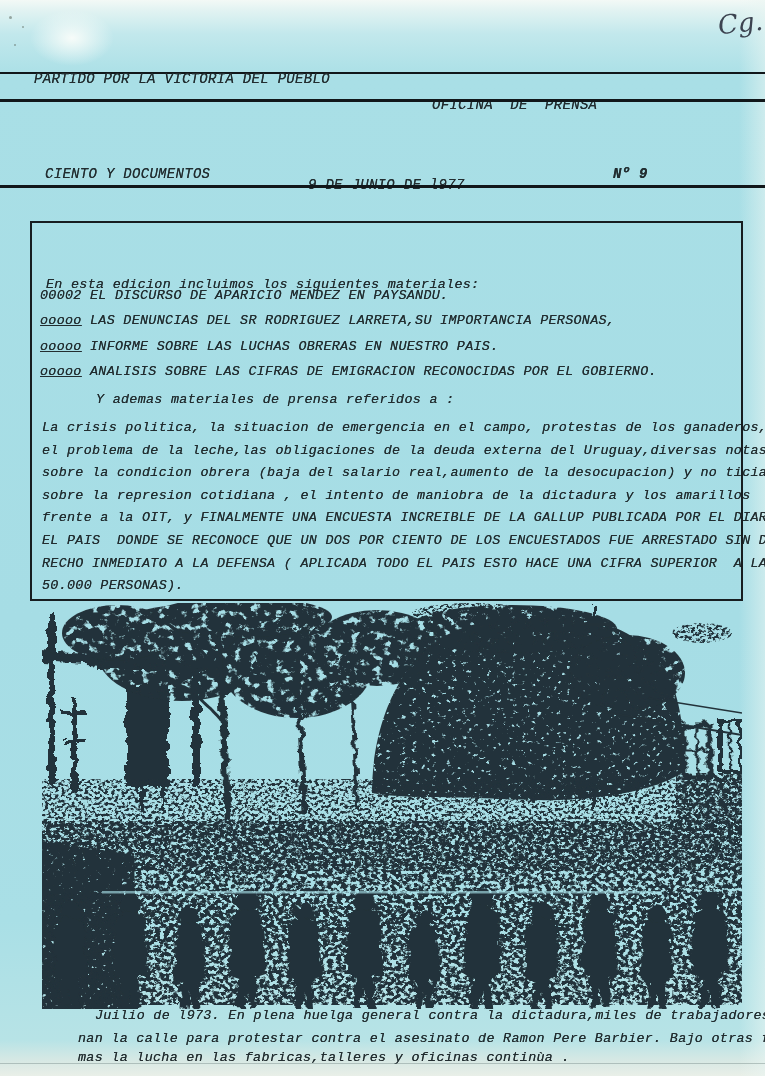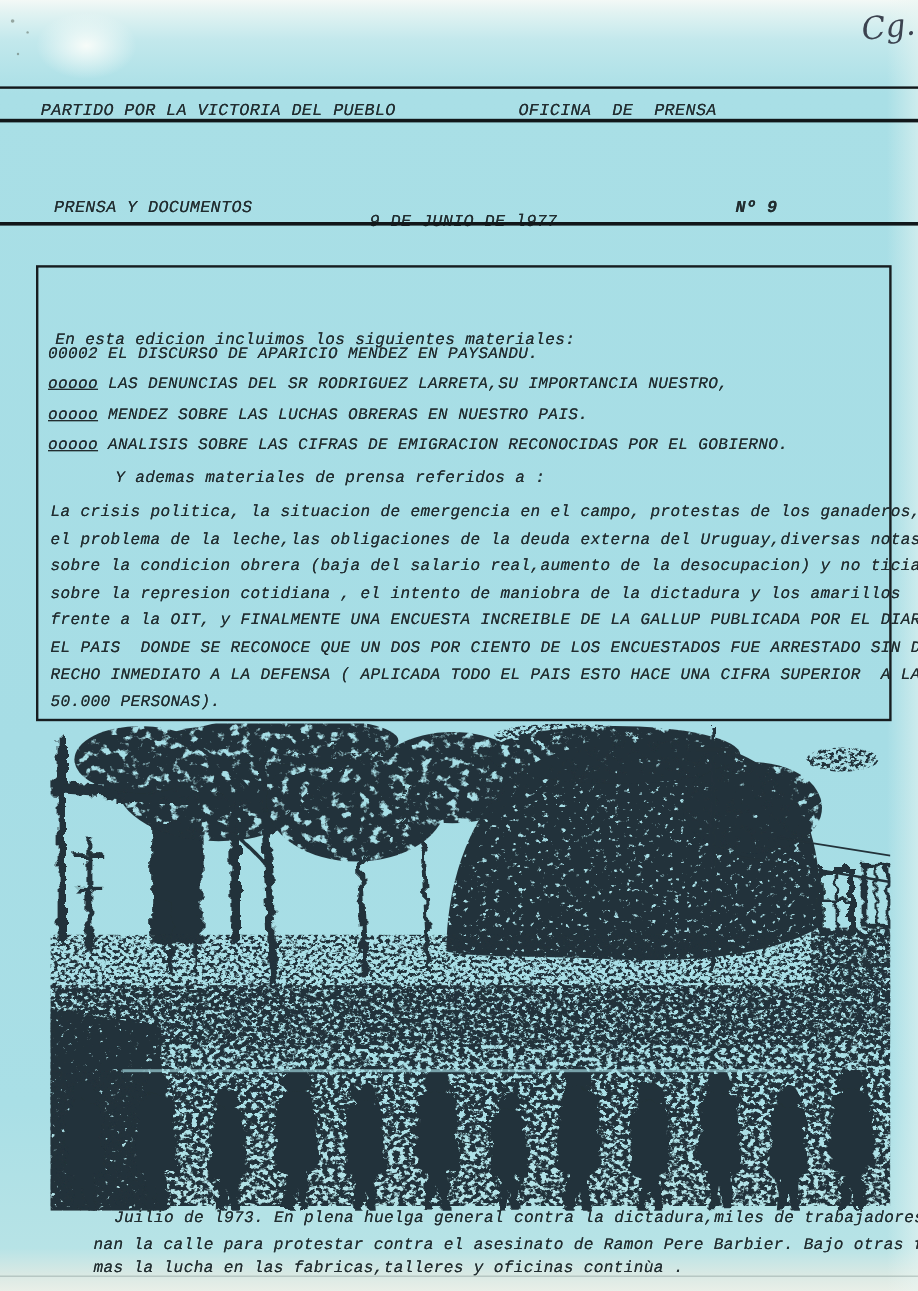--- a/index.html
+++ b/index.html
@@ -11,22 +11,22 @@
     font-family:"Liberation Mono","DejaVu Sans Mono",monospace;
   }
   .edge-right{position:absolute;right:0;top:0;width:26px;height:100%;
     background:linear-gradient(90deg,rgba(255,255,255,0),rgba(235,246,243,.55));}
   .speck{position:absolute;width:3px;height:3px;border-radius:50%;background:#5d6a5e;opacity:.55;}
   .mono{font-style:italic;color:#222d30;white-space:pre;letter-spacing:.3px;
     text-shadow:0 0 .5px rgba(20,30,33,.85);}
   .handwritten{position:absolute;left:718px;top:8px;font-family:"DejaVu Serif",serif;
     font-style:italic;font-size:26px;color:#3c4350;transform:rotate(-6deg);}
   .rule{position:absolute;left:0;width:765px;background:#11171a;}
-  .masthead-left{position:absolute;left:34px;top:85px;font-size:14px;}
-  .masthead-right{position:absolute;left:432px;top:85px;font-size:14px;}
+  .masthead-left{position:absolute;left:34px;top:71px;font-size:14px;}
+  .masthead-right{position:absolute;left:432px;top:97px;font-size:14px;}
   .issue-title{position:absolute;left:45px;top:166px;font-size:14px;}
   .issue-date{position:absolute;left:308px;top:177px;font-size:14px;}
   .issue-number{position:absolute;left:613px;top:166px;font-size:14px;font-weight:bold;}
   .cbox{position:absolute;left:30px;top:221px;width:709px;height:376px;
     border:2px solid #171d20;}
   .cbox .intro{position:absolute;left:14px;top:24px;font-size:13.4px;margin-top:30px;}
   .cbox .items{position:absolute;left:8px;top:60px;font-size:13.4px;line-height:25.3px;}
   .item-bullet.u{text-decoration:underline;}
   .cbox .subhead{position:absolute;left:64px;top:169px;font-size:13.4px;}
   .cbox .par{position:absolute;left:10px;top:194px;font-size:13.4px;line-height:22.6px;}
@@ -48,31 +48,31 @@
   <div class="speck" style="left:22px;top:26px;width:2px;height:2px;"></div>
   <div class="speck" style="left:14px;top:44px;width:2px;height:2px;"></div>
 
   <div class="handwritten">Cg.</div>
 
   <div class="rule" style="top:72px;height:2px;"></div>
   <div class="mono masthead-left">PARTIDO POR LA VICTORIA DEL PUEBLO</div>
   <div class="mono masthead-right">OFICINA  DE  PRENSA</div>
   <div class="rule" style="top:99px;height:3px;"></div>
 
-  <div class="mono issue-title">PRENSA Y DOCUMENTOS</div>
+  <div class="mono issue-title">CIENTO Y DOCUMENTOS</div>
   <div class="mono issue-date">9 DE JUNIO DE l977</div>
   <div class="mono issue-number">Nº 9</div>
   <div class="rule" style="top:185px;height:3px;"></div>
 
   <div class="cbox">
     <div class="mono intro">En esta edicion incluimos los siguientes materiales:</div>
     <div class="items">
       <div class="mono"><span class="item-bullet">00002</span><span> EL DISCURSO DE APARICIO MENDEZ EN PAYSANDU.</span></div>
-      <div class="mono"><span class="item-bullet u">ooooo</span><span> LAS DENUNCIAS DEL SR RODRIGUEZ LARRETA,SU IMPORTANCIA NUESTRO,</span></div>
-      <div class="mono"><span class="item-bullet u">ooooo</span><span> MENDEZ SOBRE LAS LUCHAS OBRERAS EN NUESTRO PAIS.</span></div>
+      <div class="mono"><span class="item-bullet u">ooooo</span><span> LAS DENUNCIAS DEL SR RODRIGUEZ LARRETA,SU IMPORTANCIA PERSONAS,</span></div>
+      <div class="mono"><span class="item-bullet u">ooooo</span><span> INFORME SOBRE LAS LUCHAS OBRERAS EN NUESTRO PAIS.</span></div>
       <div class="mono"><span class="item-bullet u">ooooo</span><span> ANALISIS SOBRE LAS CIFRAS DE EMIGRACION RECONOCIDAS POR EL GOBIERNO.</span></div>
     </div>
     <div class="mono subhead">Y ademas materiales de prensa referidos a :</div>
     <div class="par">
       <div class="mono">La crisis politica, la situacion de emergencia en el campo, protestas de los ganaderos,</div>
       <div class="mono">el problema de la leche,las obligaciones de la deuda externa del Uruguay,diversas notas</div>
       <div class="mono">sobre la condicion obrera (baja del salario real,aumento de la desocupacion) y no ticias</div>
       <div class="mono">sobre la represion cotidiana , el intento de maniobra de la dictadura y los amarillos</div>
       <div class="mono">frente a la OIT, y FINALMENTE UNA ENCUESTA INCREIBLE DE LA GALLUP PUBLICADA POR EL DIARIO</div>
       <div class="mono">EL PAIS  DONDE SE RECONOCE QUE UN DOS POR CIENTO DE LOS ENCUESTADOS FUE ARRESTADO SIN DE-</div>

